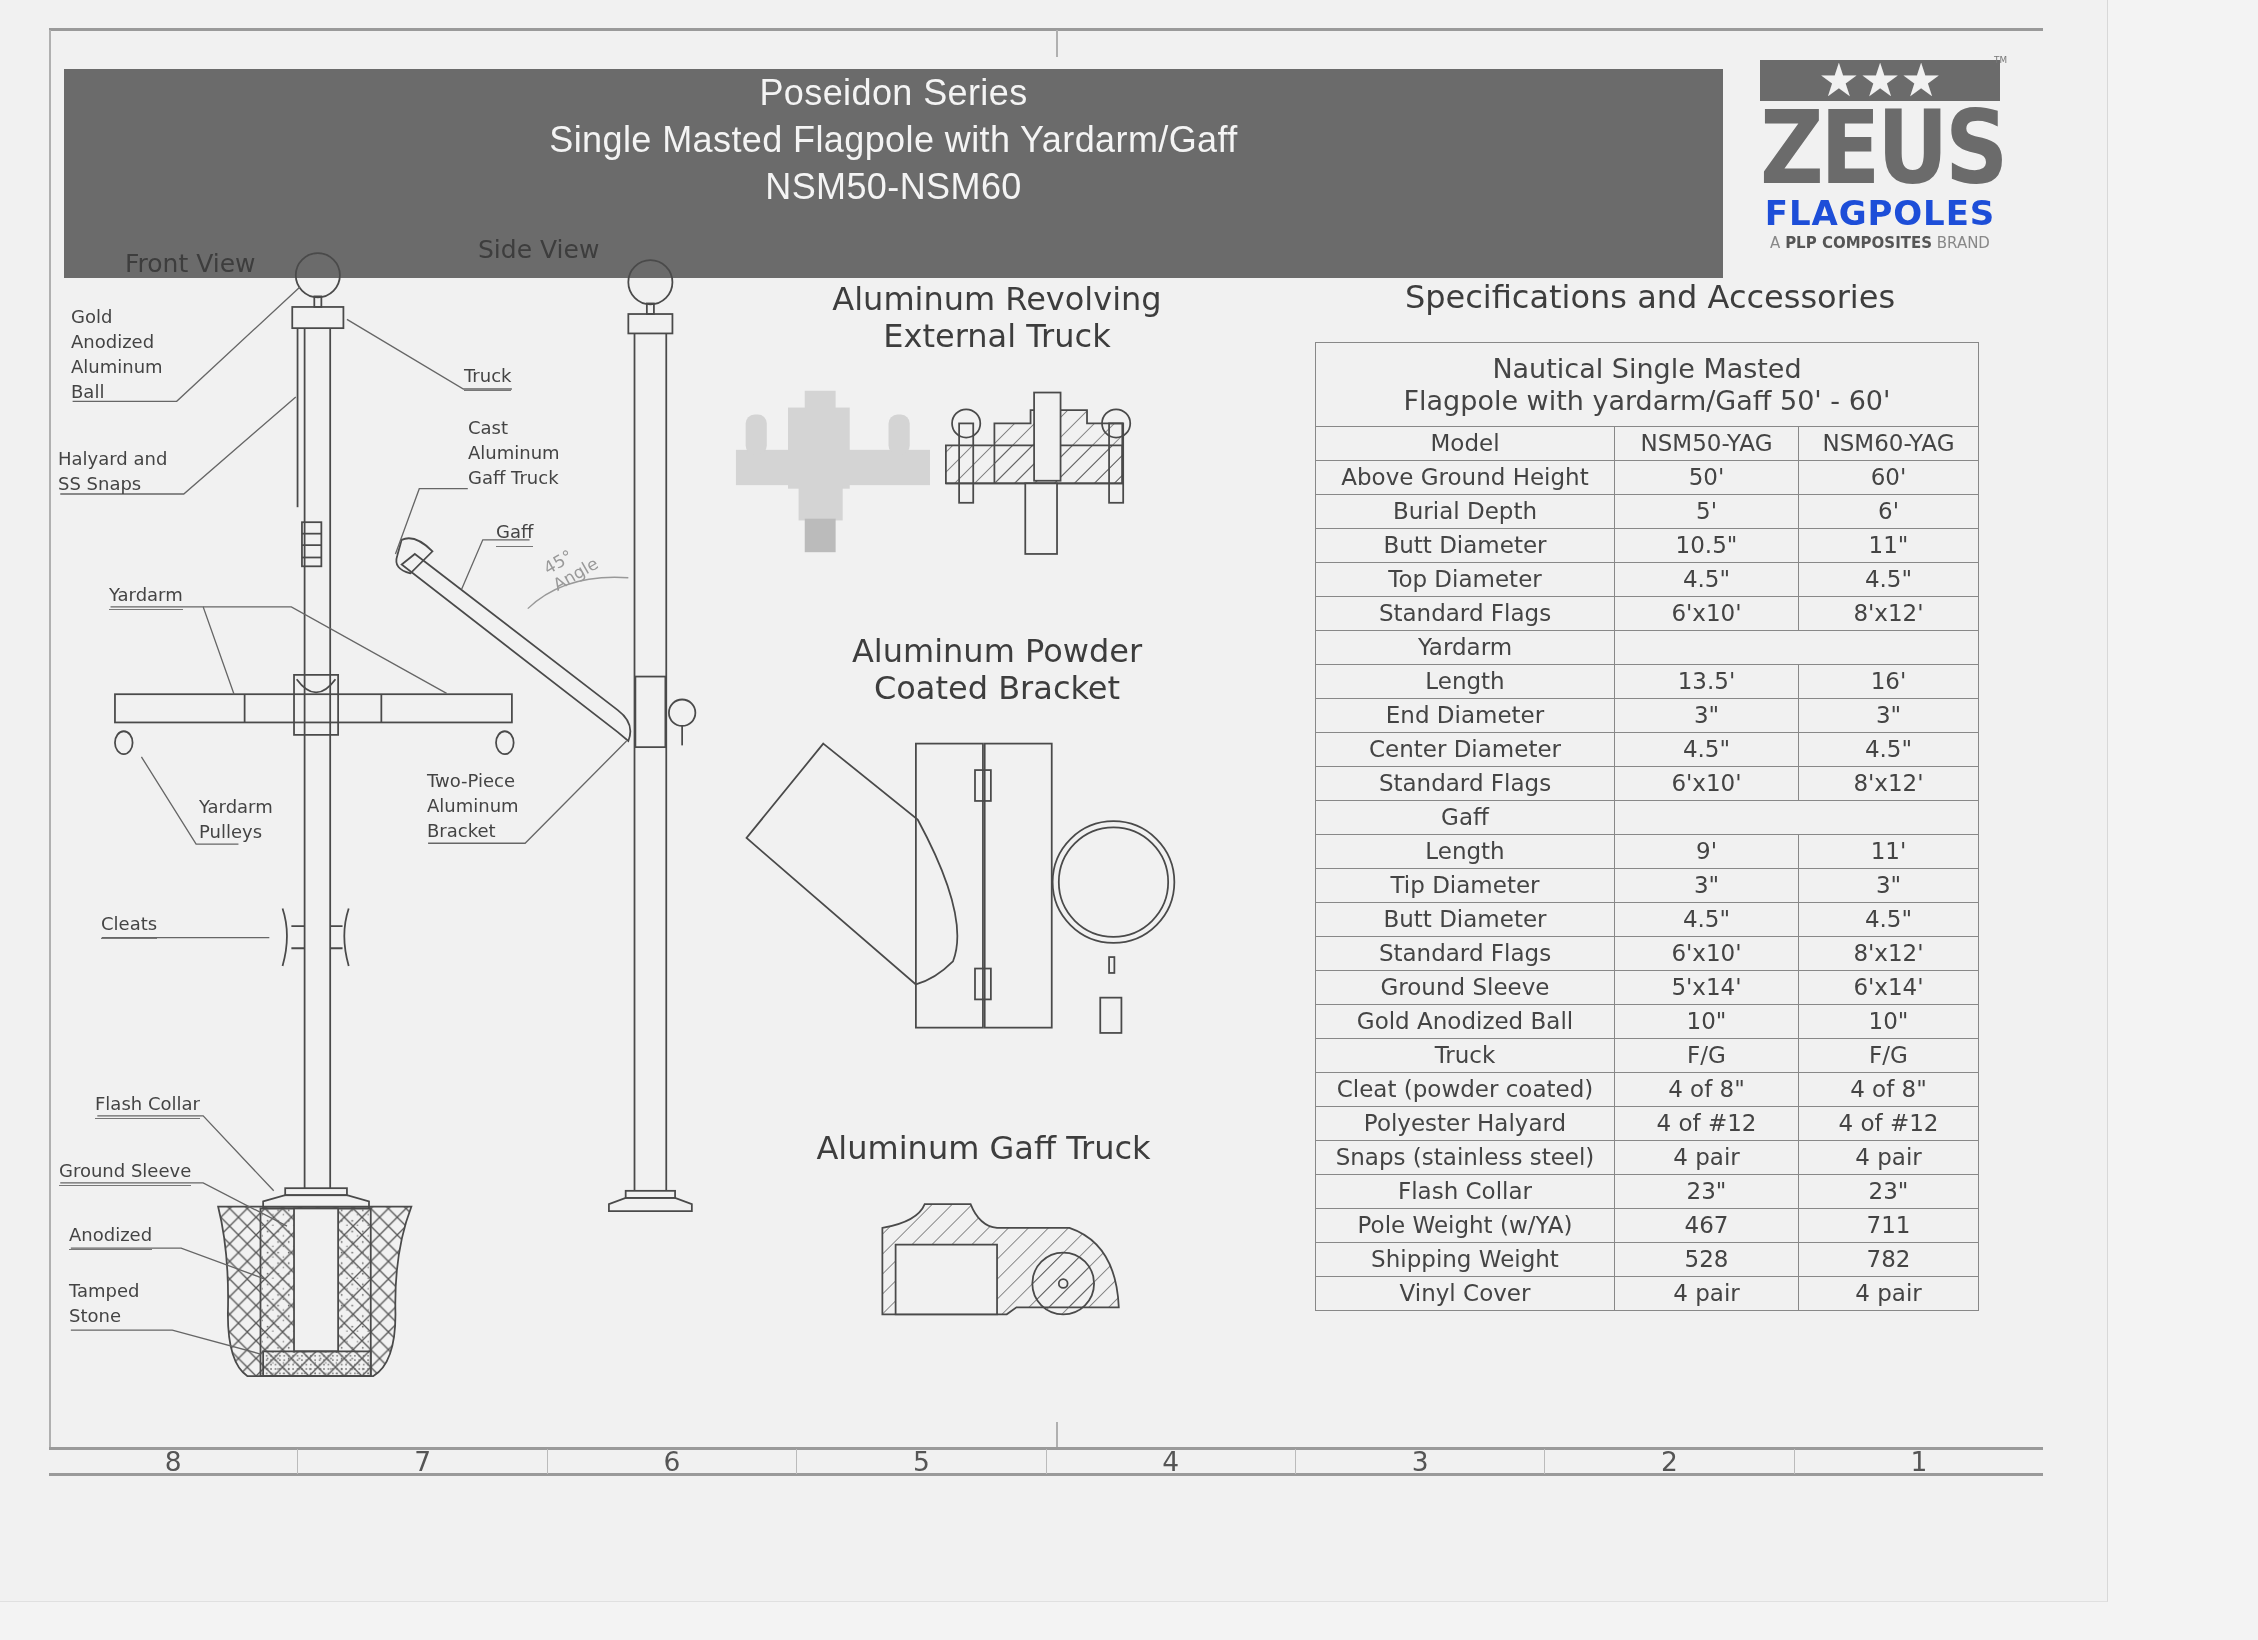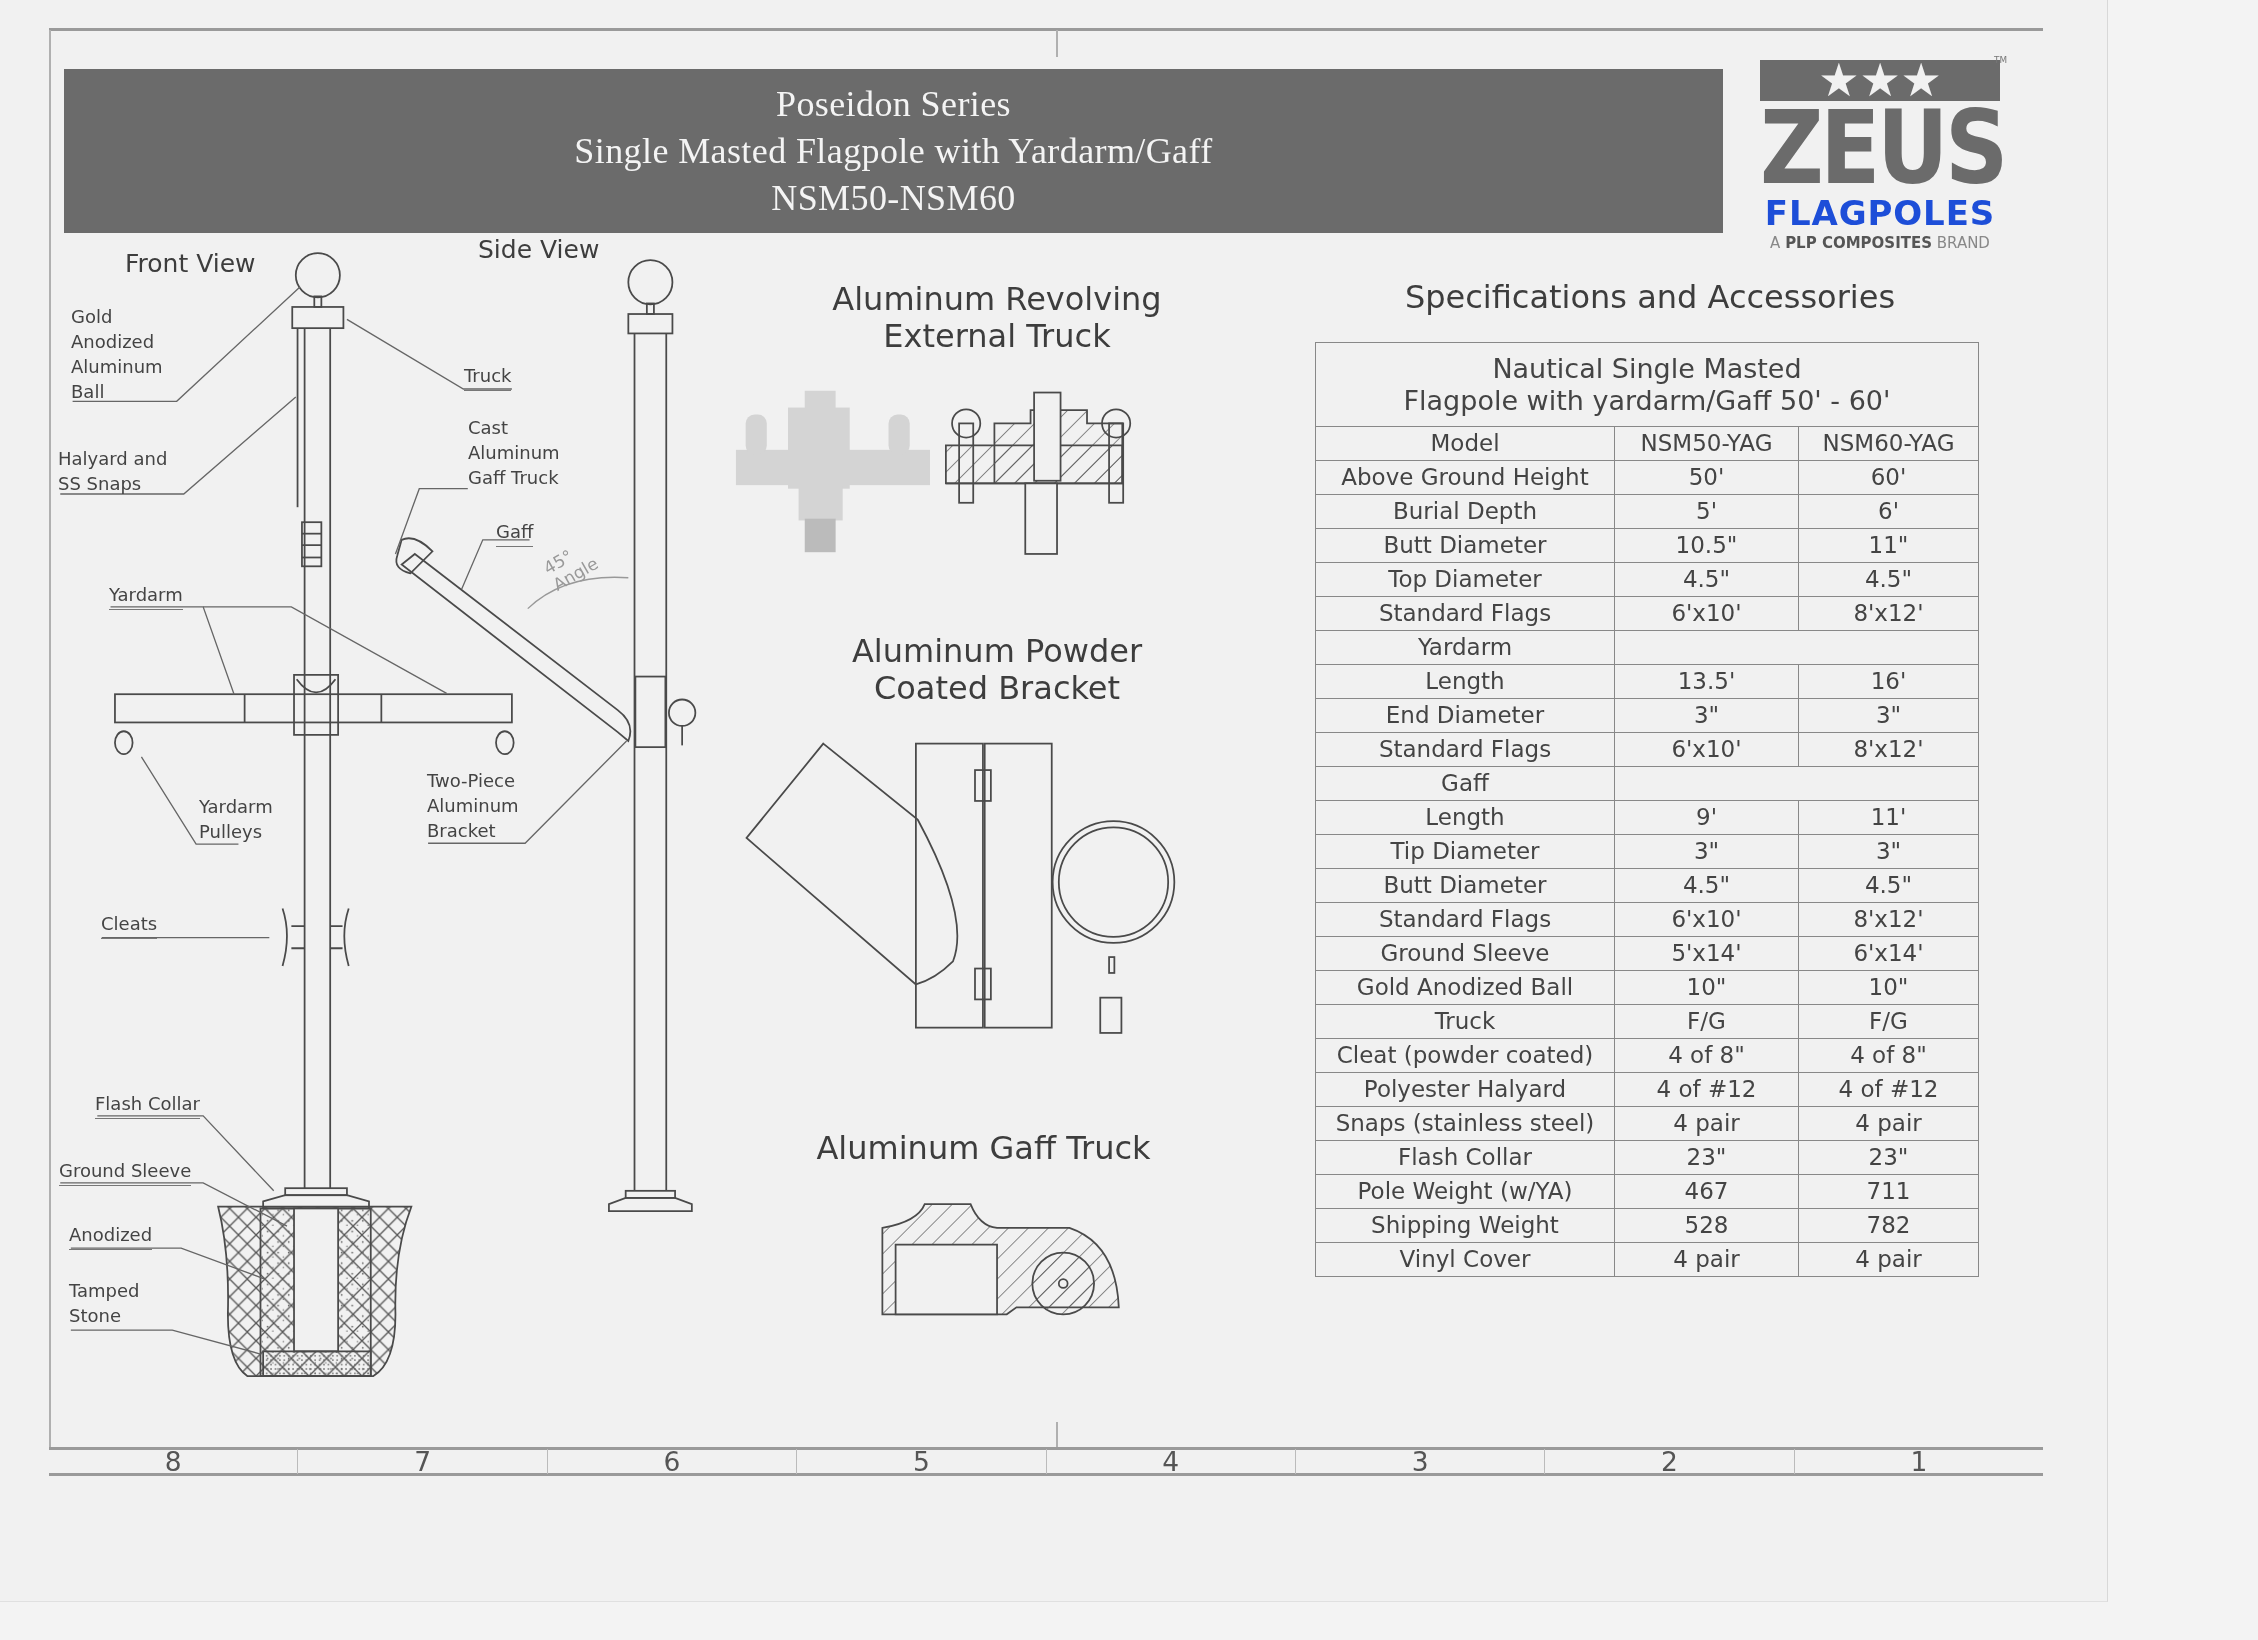--- a/index.html
+++ b/index.html
@@ -1,20 +1,20 @@
 <!DOCTYPE html>
 <html style="font-size:14px"><head>
 <meta charset="utf-8">
 <style>
   html,body{margin:0;padding:0;}
   body{width:2258px;height:1641px;background:#f3f3f3;position:relative;overflow:hidden;font-family:"DejaVu Sans",sans-serif;color:#3a3a3a;}
   .page{position:absolute;left:0;top:0;width:2107px;height:1601px;background:#f1f1f1;border-right:1.8px solid #d8d8d8;border-bottom:1.8px solid #e0e0e0;}
   .hline{position:absolute;height:3.5px;background:#9a9a9a;}
   .vline{position:absolute;width:1.8px;background:#b0b0b0;}
-  .banner{position:absolute;left:64px;top:69px;width:1659px;height:164px;background:#6b6b6b;color:#f4f4f4;text-align:center;font-family:Liberation Serif, serif;font-size:36px;line-height:47px;padding-top:12px;box-sizing:border-box;}
+  .banner{position:absolute;left:64px;top:69px;width:1659px;height:209px;background:#6b6b6b;color:#f4f4f4;text-align:center;font-family:Liberation Sans, sans-serif;font-size:36px;line-height:47px;padding-top:0;box-sizing:border-box;}
   .banner div{letter-spacing:0.4px;}
   .logo{position:absolute;left:1760px;top:60px;width:247px;height:194px;}
   .logo .stars{width:240px;height:41px;background:#6b6b6b;display:flex;justify-content:space-around;align-items:center;color:#f1f1f1;font-size:46px;line-height:41px;overflow:hidden;}
   .logo .zeus{font-family:"DejaVu Sans",sans-serif;font-weight:bold;font-size:88px;line-height:81px;color:#6b6b6b;letter-spacing:-3.5px;text-align:center;transform:scaleY(1.15);transform-origin:top;width:240px;}
   .logo .fp{font-weight:bold;font-size:34px;color:#1d4ed8;text-align:center;width:240px;margin-top:10.6px;letter-spacing:0.9px;}
   .logo .brand{font-size:15px;color:#888;text-align:center;width:240px;margin-top:1.8px;}
   .logo .brand b{color:#555;}
   .logo .tm{position:absolute;right:0;top:-5.3px;font-size:8.8px;color:#777;}
   .lbl{position:absolute;font-size:18px;color:#444;line-height:25px;white-space:nowrap;}
   .lbl.ul{border-bottom:1.8px solid #777;padding-bottom:1.8px;}
@@ -287,20 +287,25 @@
           <td>Length</td>
           <td>13.5'</td>
           <td>16'</td>
         </tr>
         <tr>
           <td>End Diameter</td>
           <td>3"</td>
           <td>3"</td>
         </tr>
         <tr>
+          <td>Center Diameter</td>
+          <td>4.5"</td>
+          <td>4.5"</td>
+        </tr>
+        <tr>
           <td>Standard Flags</td>
           <td>6'x10'</td>
           <td>8'x12'</td>
         </tr>
         <tr>
           <td>Gaff</td>
           <td colspan="2"></td>
         </tr>
         <tr>
           <td>Length</td>

